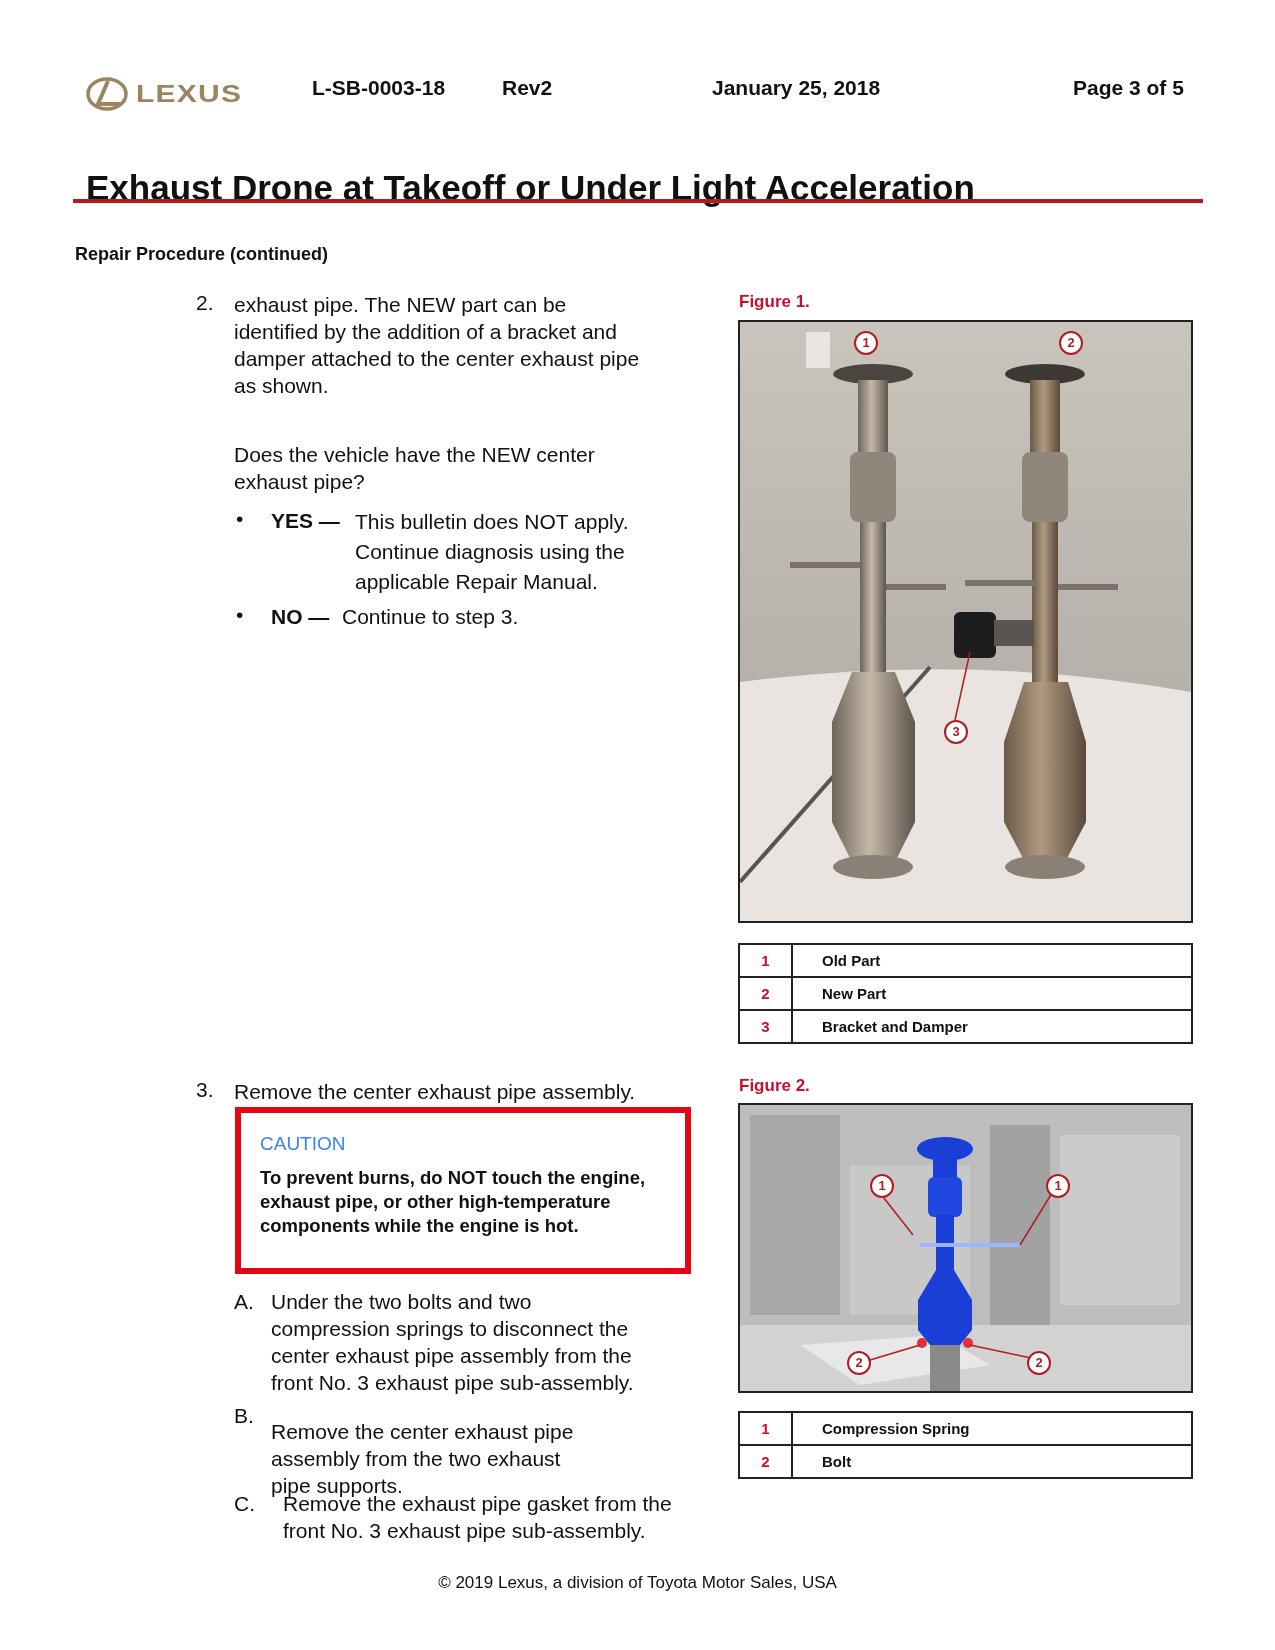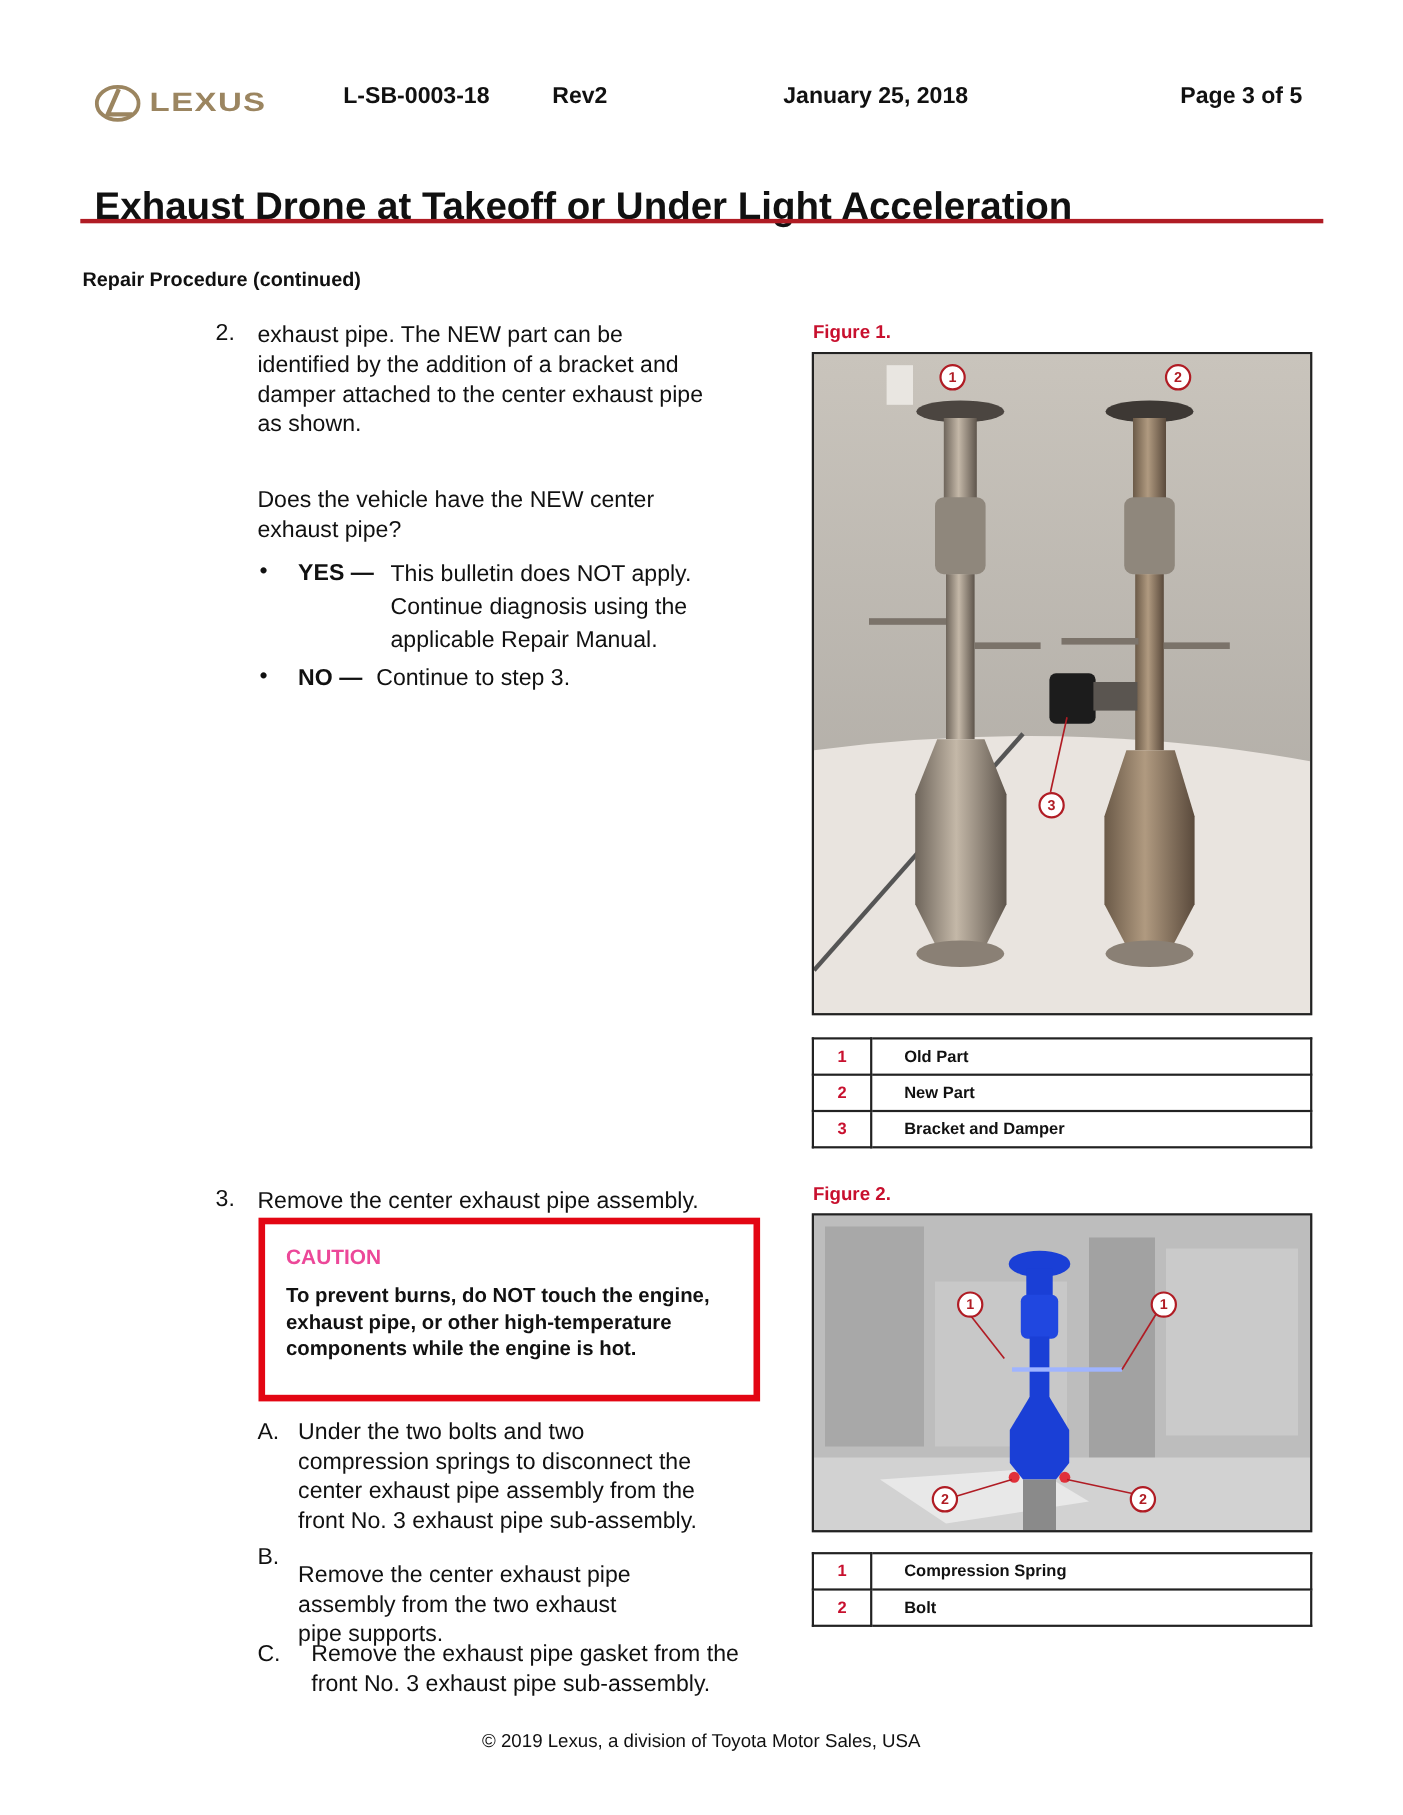--- a/index.html
+++ b/index.html
@@ -25,21 +25,21 @@
   .fig-box { border: 2px solid #222; overflow: hidden; box-sizing: border-box; }
 
   .callout { position: absolute; width: 20px; height: 20px; border-radius: 50%; border: 2px solid #b01c24; background: #fff; color: #b01c24; font-size: 13px; font-weight: bold; text-align: center; line-height: 20px; }
 
   table.legend { border-collapse: collapse; position: absolute; left: 738px; width: 455px; }
   table.legend td { border: 2px solid #222; height: 31px; font-size: 15px; font-weight: bold; padding: 0; }
   table.legend td.num { width: 51px; text-align: center; color: #c8102e; }
   table.legend td.lbl { padding-left: 29px; }
 
   .caution { left: 235px; top: 1107px; width: 456px; height: 167px; border: 6px solid #e30613; box-sizing: border-box; }
-  .caution-title { position: absolute; left: 19px; top: 20px; font-size: 19px; font-weight: bold; color: #ec4899; }
+  .caution-title { position: absolute; left: 19px; top: 20px; font-size: 19px; font-weight: normal; color: #3b82f6; }
   .caution-text { position: absolute; left: 19px; top: 53px; width: 400px; font-size: 18.5px; font-weight: bold; line-height: 24px; }
 
   .footer { left: 0; width: 1275px; top: 1573px; text-align: center; font-size: 17px; }
 </style>
 </head>
 <body>
 
 <div class="abs logo">
   <svg width="42" height="34" viewBox="0 0 42 34">
     <ellipse cx="21" cy="17" rx="19" ry="15" fill="none" stroke="#9b8560" stroke-width="3.5"></ellipse>

